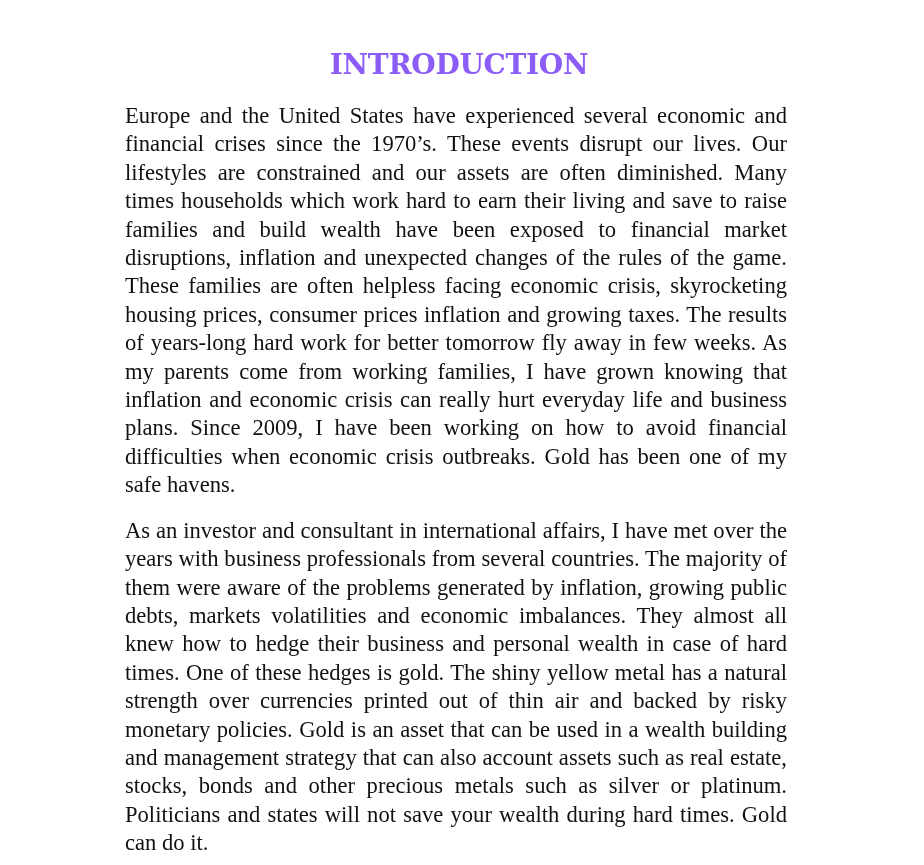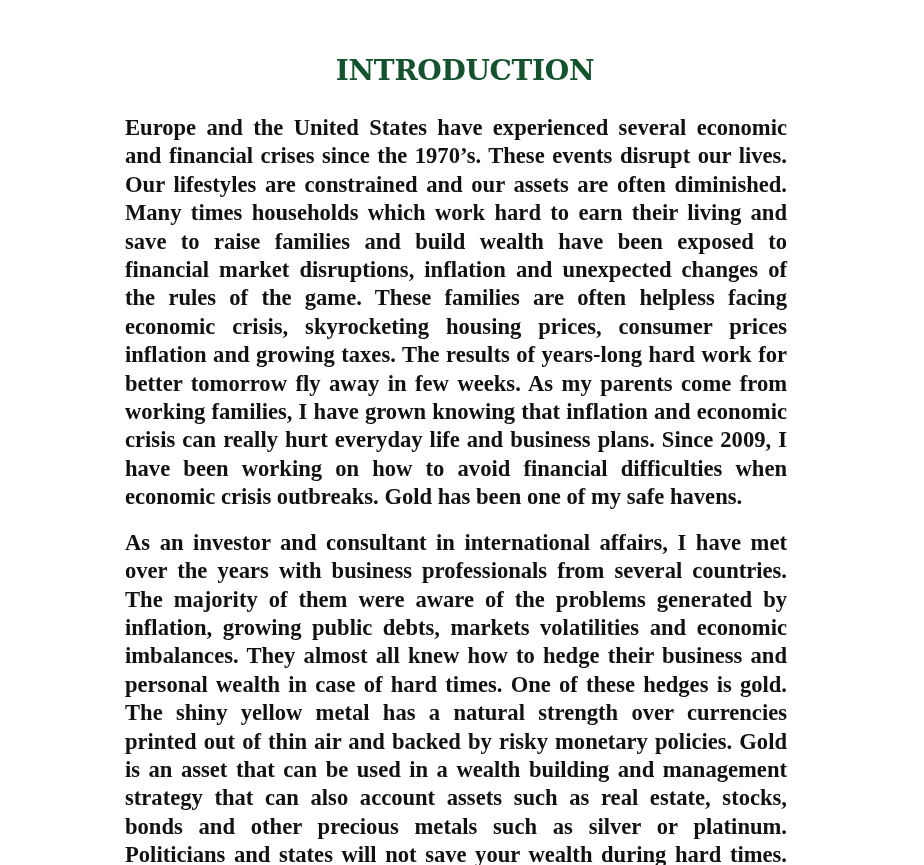--- a/index.html
+++ b/index.html
@@ -19,45 +19,44 @@
       left: 0;
       top: 0;
       width: 924px;
       height: 865px;
     }
     .title {
       position: absolute;
       left: 0;
       width: 910px;
       top: 41px;
-      margin: 10px;
+      margin: 4px;
       text-align: center;
       font-family: "DejaVu Serif", "Liberation Serif", serif;
       font-weight: bold;
       font-size: 28px;
       line-height: 40px;
       letter-spacing: -0.3px;
-      color: #14532d;
+      color: #8b5cf6;
     }
     .body {
       position: absolute;
       left: 125px;
       width: 662px;
       top: 102px;
       font-family: "Liberation Serif", "DejaVu Serif", serif;
       font-size: 22.6px;
       line-height: 28.4px;
       text-align: justify;
       text-align-last: left;
       hyphens: none;
     }
     .body p {
-      margin: 12px 0 17px 0;
+      margin: 0 0 17px 0;
       padding: 0;
-      font-weight: bold;
     }
   </style>
 </head>
 <body>
 
 <div class="page">
   <h1 class="title">INTRODUCTION</h1>
 
   <div class="body">
     <p>Europe and the United States have experienced several economic and financial crises since the 1970’s. These events disrupt our lives. Our lifestyles are constrained and our assets are often diminished. Many times households which work hard to earn their living and save to raise families and build wealth have been exposed to financial market disruptions, inflation and unexpected changes of the rules of the game. These families are often helpless facing economic crisis, skyrocketing housing prices, consumer prices inflation and growing taxes. The results of years-long hard work for better tomorrow fly away in few weeks. As my parents come from working families, I have grown knowing that inflation and economic crisis can really hurt everyday life and business plans. Since 2009, I have been working on how to avoid financial difficulties when economic crisis outbreaks. Gold has been one of my safe havens.</p>

